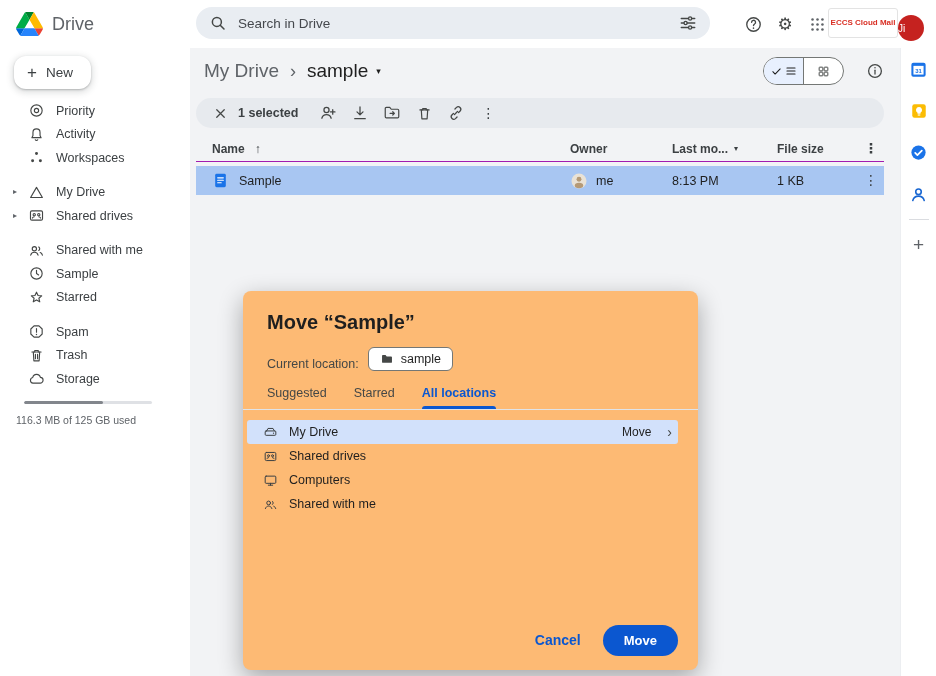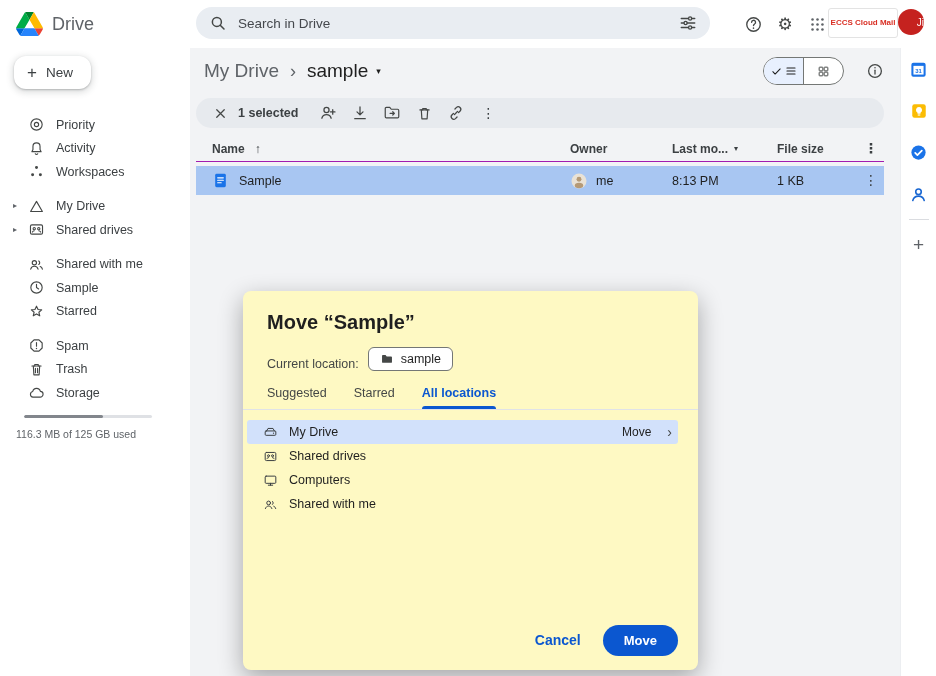--- a/index.html
+++ b/index.html
@@ -6,38 +6,38 @@
   html,body{width:936px;height:676px}
   body{font-family:"Liberation Sans","DejaVu Sans",sans-serif;background:#fff;overflow:hidden}
   .stage{position:relative;width:936px;height:676px;background:#fff}
 
   
   .sidebar{position:absolute;left:0;top:0;width:190px;height:100%;background:#fff;z-index:5}
   .logo-row{display:flex;align-items:center;gap:9px;padding:10px 0 0 16px;height:38px;cursor:pointer}
   .logo-text{font-size:18px;color:#5f6368}
   .new-btn{margin:18px 0 0 14px;display:inline-flex;align-items:center;gap:9px;background:#fff;border:none;border-radius:12px;height:33px;padding:0 18px 0 13px;font-size:13.5px;color:#3c4043;box-shadow:0 1px 2px rgba(60,64,67,.3),0 2px 6px 2px rgba(60,64,67,.15);cursor:pointer;font-family:inherit}
   .plus-glyph{font-size:17px;line-height:1;color:#3c4043}
-  .nav{margin-top:24px}
+  .nav{margin-top:10px}
   .nav-item{position:relative;display:flex;align-items:center;height:23.5px;padding-left:28px;gap:11px;font-size:12.5px;color:#3c4043;cursor:pointer}
   .nav-item .caret{position:absolute;left:13px;top:50%;transform:translateY(-52%);font-size:8px;color:#5f6368}
   .nav-gap{height:11px}
   .storage-bar{margin:10px 38px 0 24px;height:3px;background:#dfe1e5;border-radius:2px;overflow:hidden}
   .storage-fill{width:62%;height:100%;background:#82868c;border-radius:2px}
   .storage-caption{margin:10px 0 0 16px;font-size:10.5px;color:#5f6368}
 
   
   .topbar{position:absolute;left:190px;top:0;right:0;height:48px;background:#fff;z-index:6}
   .search{position:absolute;left:6px;top:7px;width:514px;height:32px;background:#e9edf2;border-radius:16px;display:flex;align-items:center;padding:0 13px;gap:11px}
   .search input{flex:1;border:none;background:transparent;outline:none;font-size:13.5px;color:#202124;font-family:inherit}
   .search input::placeholder{color:#45484d;opacity:1}
   .tb-ic{position:absolute;top:13px;width:22px;height:22px;display:flex;align-items:center;justify-content:center;cursor:pointer}
   .gear-glyph{font-size:17px;color:#444746;line-height:1}
   .badge{position:absolute;left:638px;top:8px;width:70px;height:30px;border:1px solid #e3e3e3;border-radius:3px;background:#fff;display:flex;align-items:center;justify-content:center;cursor:pointer}
   .badge-text{font-size:8px;font-weight:bold;color:#d93025;text-align:center;line-height:1.2}
-  .avatar{position:absolute;left:708px;top:9px;width:26px;height:26px;border-radius:50%;background:#c5221f;color:#fff;font-size:10px;display:flex;align-items:center;justify-content:flex-end;cursor:pointer}
+  .avatar{position:absolute;left:708px;top:15px;width:26px;height:26px;border-radius:50%;background:#c5221f;color:#fff;font-size:10px;display:flex;align-items:center;justify-content:flex-start;cursor:pointer}
 
   
   .content{position:absolute;left:190px;top:48px;right:36px;bottom:0;background:#f2f3f5;z-index:1}
   .crumb-row{display:flex;align-items:center;height:46px;padding:0 16px 0 14px}
   .crumb{font-size:19px;color:#5f6368;cursor:pointer}
   .crumb.current{color:#1f1f1f}
   .crumb-sep{font-size:18px;color:#5f6368;margin:0 11px}
   .crumb-caret{font-size:9px;color:#1f1f1f;margin-left:8px;cursor:pointer}
   .crumb-spacer{flex:1}
   .view-toggle{display:flex;height:28px;border:1px solid #747775;border-radius:14px;overflow:hidden;background:#fff}
@@ -62,21 +62,21 @@
 
   .file-row{display:flex;align-items:center;margin:4px 16px 0 6px;height:29px;background:#a8c6f2;font-size:12.5px;color:#1f1f1f;cursor:pointer}
 
   
   .rightbar{position:absolute;right:0;top:48px;width:36px;bottom:0;background:#fff;border-left:1px solid #eceef1;display:flex;flex-direction:column;align-items:center;padding-top:12px;gap:23px;z-index:4}
   .rb-ic{cursor:pointer;display:flex}
   .rb-div{width:20px;height:1px;background:#dadce0;margin:-8px 0}
   .rb-plus{font-size:19px;color:#5f6368;cursor:pointer;line-height:1}
 
   
-  .dialog{position:absolute;left:243px;top:291px;width:455px;height:379px;background:#fef9c3;border-radius:8px;box-shadow:0 8px 24px rgba(0,0,0,.32);z-index:30}
+  .dialog{position:absolute;left:243px;top:291px;width:455px;height:379px;background:#fdba74;border-radius:8px;box-shadow:0 8px 24px rgba(0,0,0,.32);z-index:30}
   .dlg-title{padding:20px 24px 0;font-size:20px;color:#1f1f1f}
   .dlg-loc{display:flex;align-items:flex-end;gap:9px;padding:13px 24px 0}
   .loc-label{font-size:12.5px;color:#444746}
   .loc-chip{display:inline-flex;align-items:center;gap:7px;height:24px;padding:0 11px;border:1px solid #747775;border-radius:6px;font-size:12.5px;color:#1f1f1f;cursor:pointer;background:#fff}
   .dlg-tabs{display:flex;gap:27px;padding:15px 24px 0;border-bottom:1px solid #e0e3e7}
   .dlg-tab{font-size:12.5px;color:#444746;padding-bottom:9px;position:relative;cursor:pointer}
   .dlg-tab.active{color:#0b57d0;font-weight:bold}
   .dlg-tab.active::after{content:"";position:absolute;left:0;right:0;bottom:0;height:3px;background:#0b57d0;border-radius:3px 3px 0 0}
   .dlg-list{margin-top:10px}
   .loc-row{display:flex;align-items:center;gap:11px;height:24px;margin:0 20px 0 4px;padding:0 6px 0 16px;font-size:12.5px;color:#1f1f1f;cursor:pointer;border-radius:3px}

